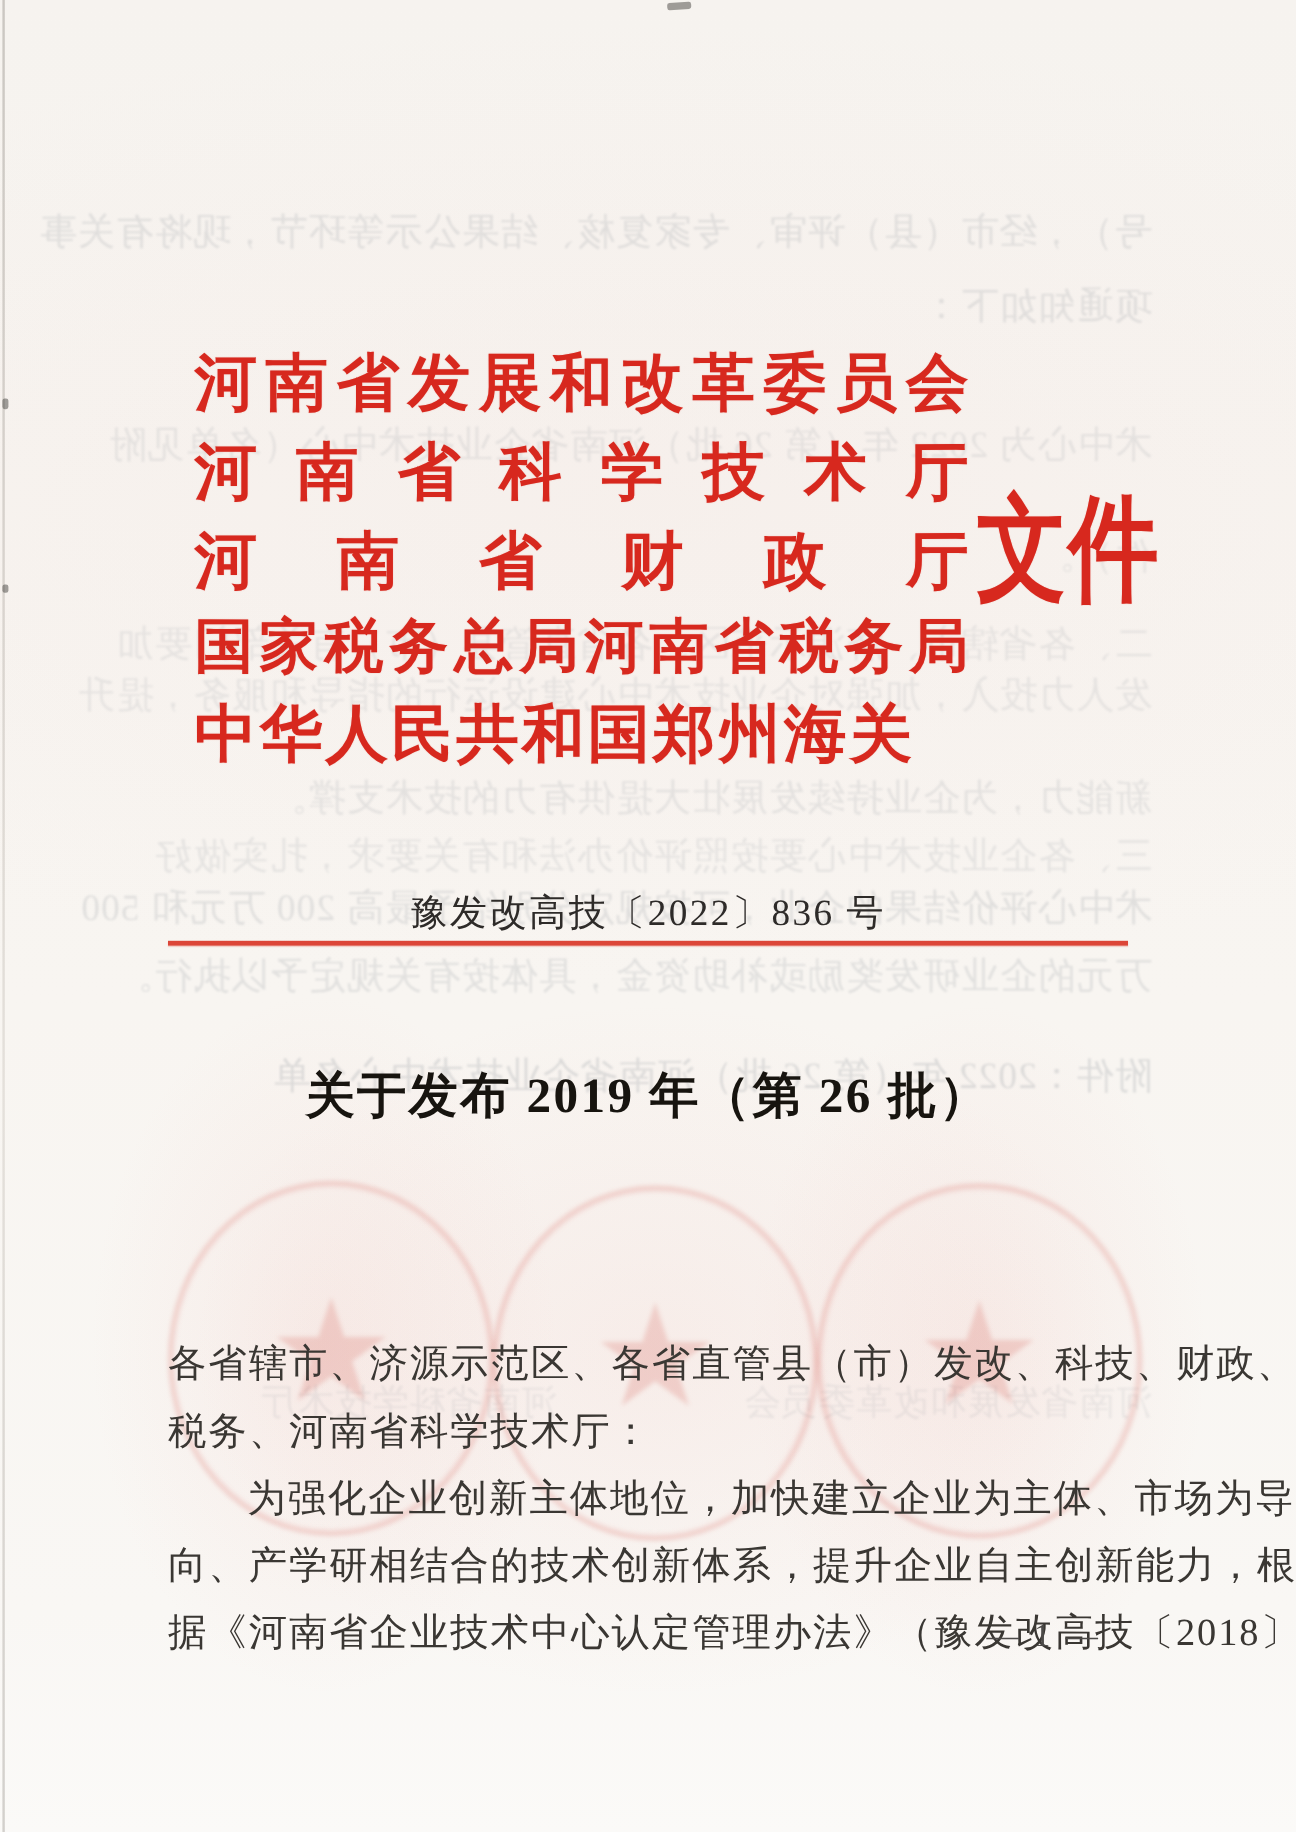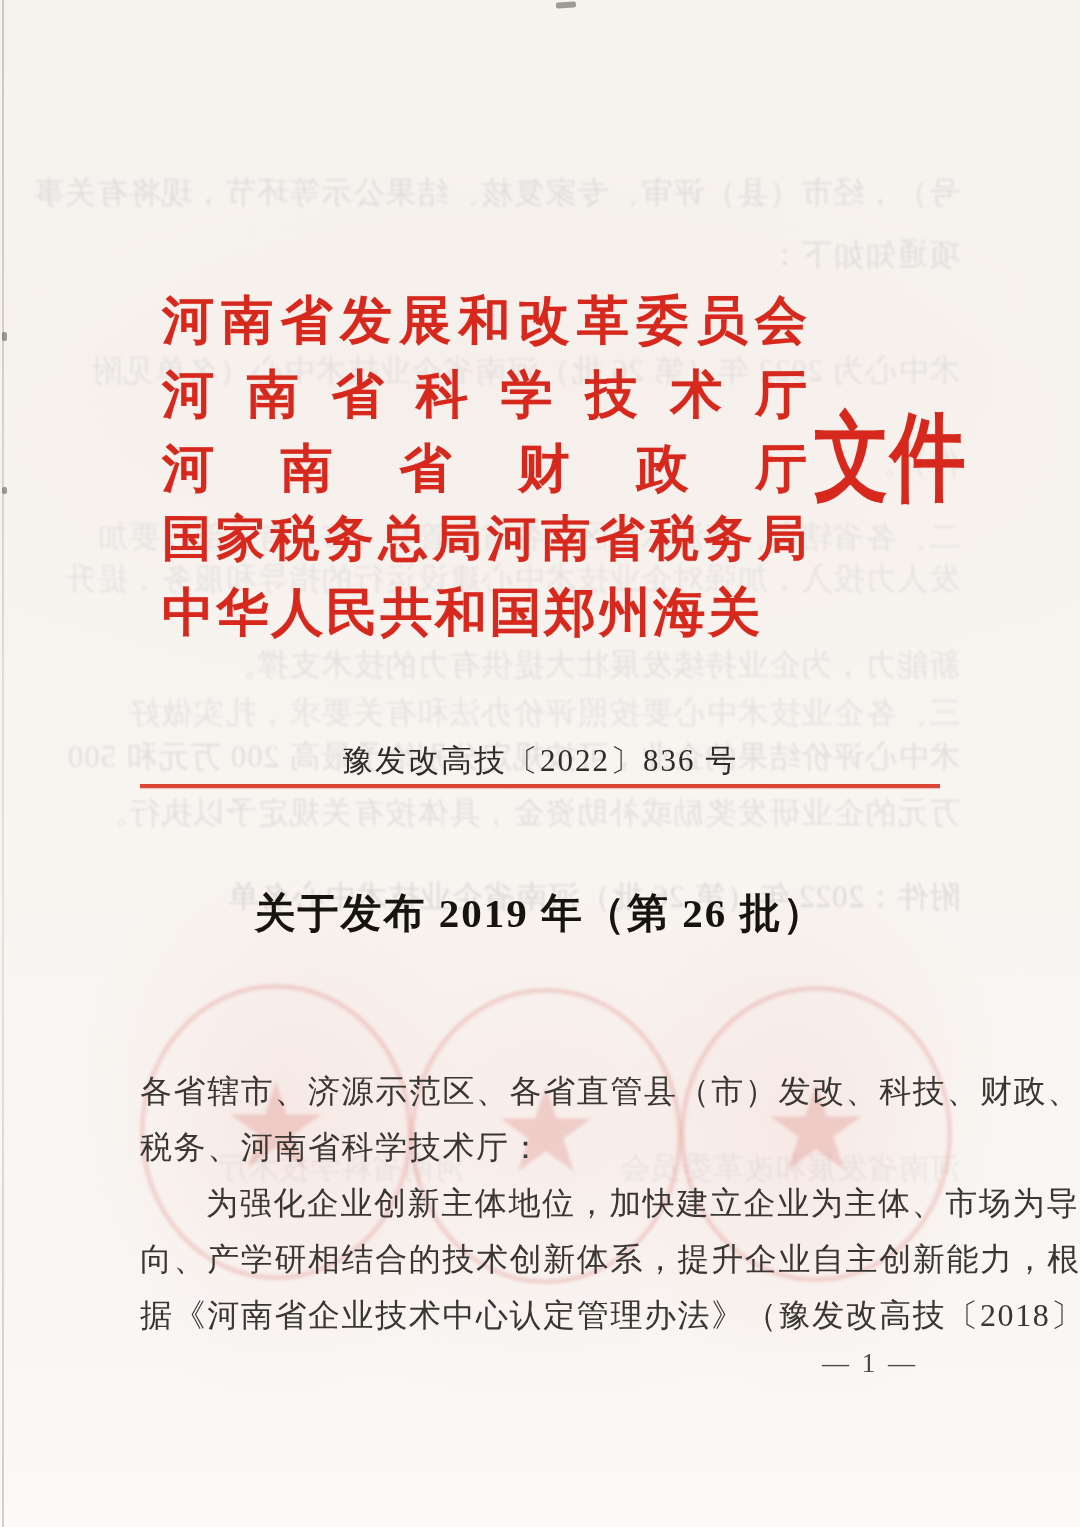--- a/index.html
+++ b/index.html
@@ -107,21 +107,21 @@
   .title{
     position:absolute;top:893px;left:0;width:1080px;margin:0;
     text-align:center;color:var(--title-black,#17140f);
     font-size:41px;font-weight:bold;letter-spacing:2px;line-height:1;
   }
   .title .t2{margin-top:24px;}
 
   .bodyline{
     position:absolute;left:140px;width:815px;
     font-size:32px;letter-spacing:1.6px;line-height:1.2;
-    color:var(--body-text,#3a3733);white-space:nowrap;
+    color:var(--body-text,#3a3733);white-space:nowrap;margin-top:45px;
   }
   .s1{top:1072px;}
   .s2{top:1128px;}
   .p1{top:1184px;text-indent:66px;}
   .p2{top:1240px;}
   .p3{top:1296px;}
 
   .page-number{
     position:absolute;top:1348px;left:822px;
     font-size:27px;letter-spacing:3px;color:#4c4a48;white-space:nowrap;

